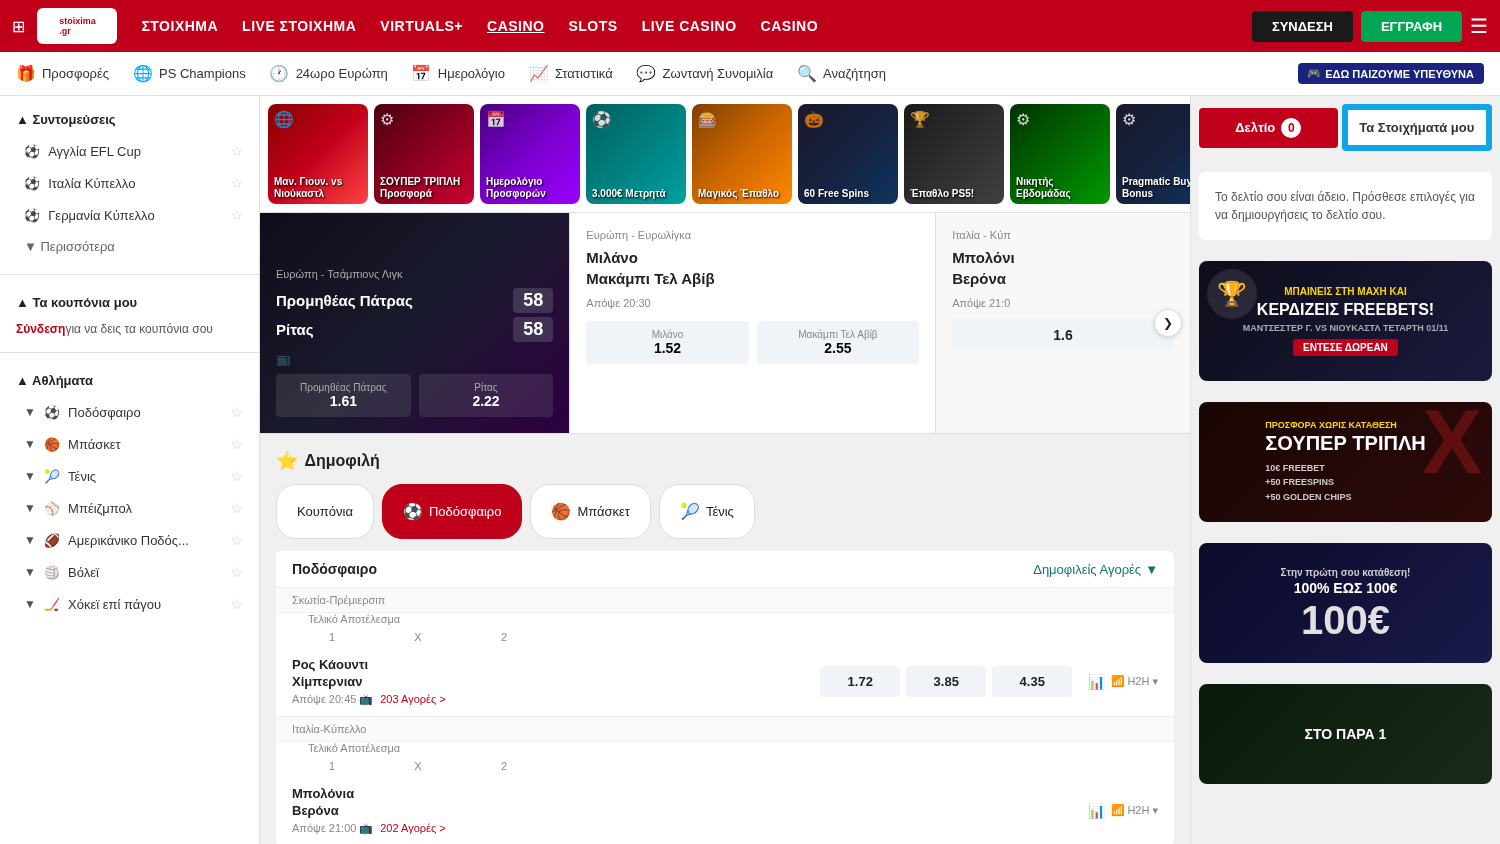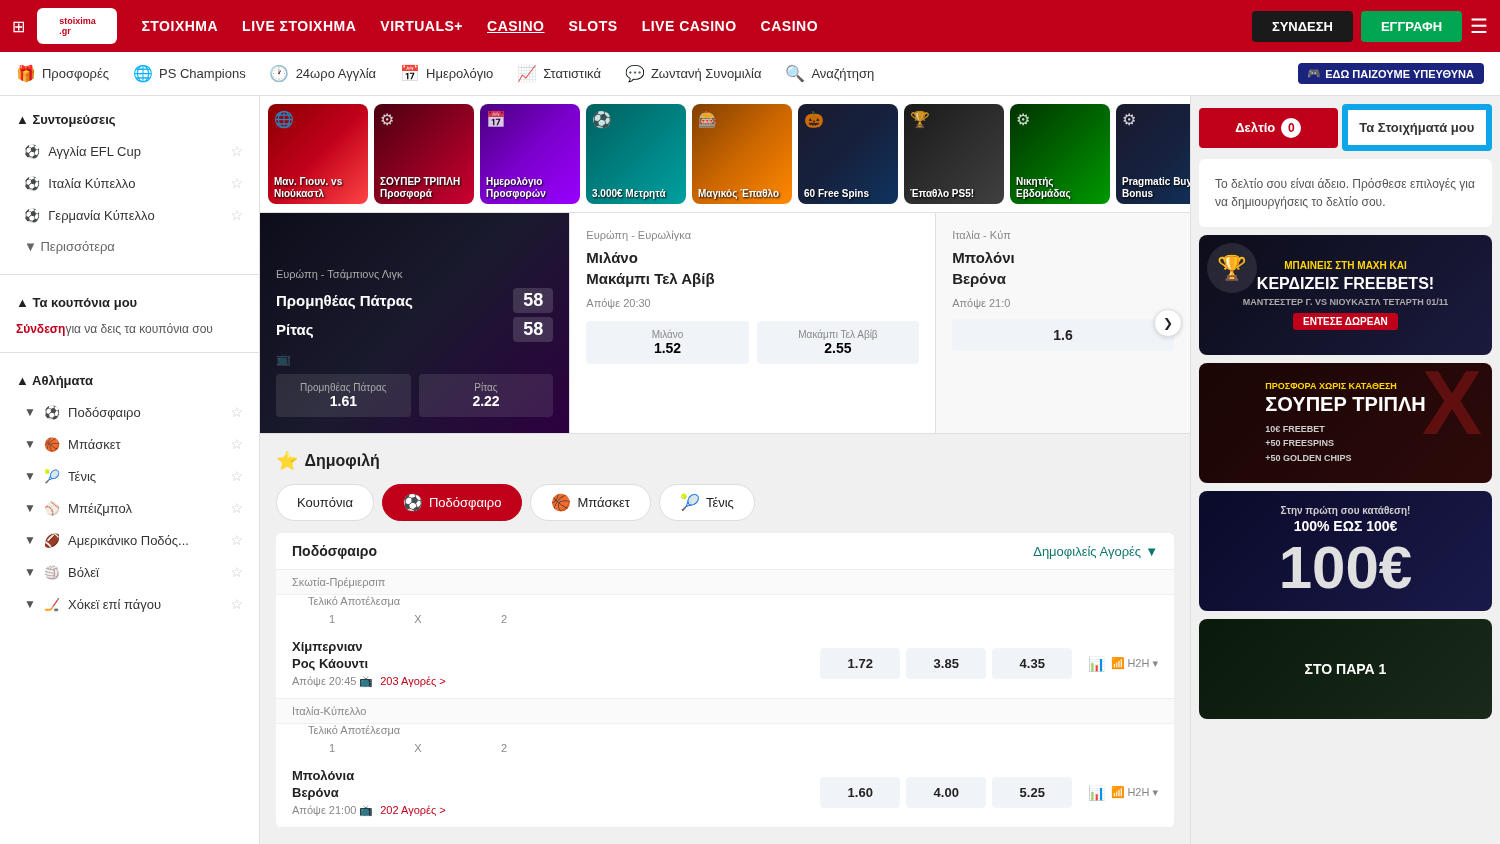--- a/index.html
+++ b/index.html
@@ -48,21 +48,21 @@
 
     
     .big-match-area { background: #fff; margin-bottom: 4px; }
 
     
     .popular-section { padding: 12px 16px; background: #f0f0f0; }
     .popular-header { display: flex; align-items: center; gap: 6px; margin-bottom: 12px; }
     .popular-title { font-size: 16px; font-weight: 700; color: #222; }
     .popular-star { color: #ffa500; font-size: 18px; }
     .sport-tabs { display: flex; gap: 8px; margin-bottom: 12px; }
-    .sport-tab { padding: 8px 20px; border-radius: 20px; border: 1px solid #ddd; background: #fff; cursor: pointer; font-size: 13px; font-weight: 500; display: flex; align-items: center; gap: 6px; }
+    .sport-tab { padding: 17px 20px; border-radius: 20px; border: 1px solid #ddd; background: #fff; cursor: pointer; font-size: 13px; font-weight: 500; display: flex; align-items: center; gap: 6px; }
     .sport-tab.active { background: #c0001a; color: #fff; border-color: #c0001a; }
     .sport-tab .tab-icon { font-size: 16px; }
 
     
     .match-list { background: #fff; border-radius: 6px; overflow: hidden; }
     .match-list-header { display: flex; align-items: center; padding: 10px 16px; background: #fff; border-bottom: 1px solid #eee; }
     .match-list-sport-title { font-size: 14px; font-weight: 700; flex: 1; }
     .market-selector { display: flex; align-items: center; gap: 4px; color: #0f766e; font-size: 13px; cursor: pointer; justify-content: flex-end; }
     .match-row-league { padding: 6px 16px; font-size: 11px; color: #888; background: #fafafa; border-bottom: 1px solid #f0f0f0; }
     .match-row-content { display: flex; align-items: center; padding: 10px 16px; gap: 8px; }
@@ -70,21 +70,21 @@
     .match-team-name { font-size: 13px; font-weight: 600; color: #222; margin-bottom: 2px; }
     .match-time { font-size: 11px; color: #888; margin-top: 4px; }
     .match-time .markets-link { color: #c0001a; cursor: pointer; margin-left: 4px; }
     .odds-group { display: flex; gap: 6px; }
     .odd-cell-btn { background: #f0f4f8; border: none; border-radius: 4px; padding: 8px 0; width: 80px; font-size: 13px; font-weight: 700; color: #222; cursor: pointer; text-align: center; }
     .match-stats { display: flex; align-items: center; gap: 6px; margin-left: 8px; }
     .stat-icon { color: #888; font-size: 14px; cursor: pointer; }
     .h2h-btn { background: none; border: none; color: #888; font-size: 11px; cursor: pointer; display: flex; align-items: center; gap: 2px; }
 
     
-    .right-panel { width: 310px; background: #f0f0f0; flex-shrink: 0; border-left: 1px solid #e0e0e0; overflow-y: auto; padding: 8px; display: flex; flex-direction: column; gap: 8px; }
+    .right-panel { width: 310px; background: #f0f0f0; flex-shrink: 0; border-left: 1px solid #e0e0e0; overflow-y: auto; padding: 8px; display: flex; flex-direction: column; gap: 21px; }
     .betslip-header { display: flex; align-items: center; gap: 0; }
     .betslip-tab { flex: 1; padding: 10px; text-align: center; font-weight: 700; font-size: 13px; cursor: pointer; border-radius: 4px; }
     .betslip-tab.active { background: #c0001a; color: #fff; display: flex; align-items: center; justify-content: center; gap: 6px; }
     .betslip-tab.inactive { background: #fff; color: #333; border: 6px solid #0ea5e9; }
     .betslip-badge { background: #fff; color: #c0001a; border-radius: 50%; width: 20px; height: 20px; display: flex; align-items: center; justify-content: center; font-size: 12px; font-weight: 900; }
     .betslip-empty { background: #fff; border-radius: 6px; padding: 16px; font-size: 12px; color: #555; line-height: 1.5; }
     .promo-card { border-radius: 8px; overflow: hidden; cursor: pointer; }
     .promo-ps { background: linear-gradient(135deg, #0d0d1a, #1a1a3e); height: 120px; display: flex; align-items: center; justify-content: center; border-radius: 8px; position: relative; overflow: hidden; }
     .promo-tripla { background: linear-gradient(135deg, #1a0505, #2d0a0a); height: 120px; border-radius: 8px; display: flex; align-items: center; justify-content: center; position: relative; overflow: hidden; }
     .promo-100 { background: linear-gradient(135deg, #0a0a1a, #1a1a3e); height: 120px; border-radius: 8px; display: flex; align-items: center; justify-content: center; position: relative; overflow: hidden; }
@@ -121,21 +121,21 @@
   <div class="second-nav-item">
       <span class="icon">🎁</span>
       <span>Προσφορές</span>
     </div>
     <div class="second-nav-item">
       <span class="icon">🌐</span>
       <span>PS Champions</span>
     </div>
     <div class="second-nav-item">
       <span class="icon">🕐</span>
-      <span>24ωρο Αγγλία</span>
+      <span>24ωρο Ευρώπη</span>
     </div>
     <div class="second-nav-item">
       <span class="icon">📅</span>
       <span>Ημερολόγιο</span>
     </div>
     <div class="second-nav-item">
       <span class="icon">📈</span>
       <span>Στατιστικά</span>
     </div>
     <div class="second-nav-item">
@@ -383,22 +383,22 @@
       <span style="font-size:11px;color:#888;">Τελικό Αποτέλεσμα</span>
     </div>
     <div style="display:flex;gap:6px;padding-right:60px;">
       <div class="col-label">1</div>
                 <div class="col-label">Χ</div>
                 <div class="col-label">2</div>
     </div>
   </div>
             <div class="match-row-content">
               <div class="match-teams-col">
+    <div class="match-team-name">Ρος Κάουντι</div>
     <div class="match-team-name">Χίμπερνιαν</div>
-    <div class="match-team-name">Ρος Κάουντι</div>
     <div class="match-time">
       Απόψε 20:45 <span style="display:inline-block;color:#888;font-size:11px;">📺</span>
       <span class="markets-link">203 Αγορές &gt;</span>
     </div>
   </div>
               <div class="odds-group">
                 <button class="odd-cell-btn">1.72</button>
                 <button class="odd-cell-btn">3.85</button>
                 <button class="odd-cell-btn">4.35</button>
               </div>
@@ -421,25 +421,20 @@
   </div>
             <div class="match-row-content">
               <div class="match-teams-col">
     <div class="match-team-name">Μπολόνια</div>
     <div class="match-team-name">Βερόνα</div>
     <div class="match-time">
       Απόψε 21:00 <span style="display:inline-block;color:#888;font-size:11px;">📺</span>
       <span class="markets-link">202 Αγορές &gt;</span>
     </div>
   </div>
-              <div class="odds-group">
-                <button class="odd-cell-btn">1.60</button>
-                <button class="odd-cell-btn">4.00</button>
-                <button class="odd-cell-btn">5.25</button>
-              </div>
               <div class="match-stats">
     <span class="stat-icon">📊</span>
     <button class="h2h-btn"><span>📶</span> H2H ▾</button>
   </div>
             </div>
             <div style="height: 1px; background: rgb(238, 238, 238);"></div>
           </div>
       </div>
     </div>
   </main>
@@ -473,21 +468,21 @@
         <div style="color:#ffd700;font-size:9px;margin-bottom:2px;">ΠΡΟΣΦΟΡΑ ΧΩΡΙΣ ΚΑΤΑΘΕΣΗ</div>
         <div style="font-size:20px;font-weight:900;color:#fff;">ΣΟΥΠΕΡ ΤΡΙΠΛΗ</div>
         <div style="color:#ccc;font-size:9px;margin-top:6px;line-height:1.6;">10€ FREEBET<br>+50 FREESPINS<br>+50 GOLDEN CHIPS</div>
       </div>
     </div>
 
     <div class="promo-card promo-100" style="background:linear-gradient(135deg,#0a0a2a,#1a1a4a);">
       <div style="color:#fff;font-weight:900;font-size:13px;text-align:center;z-index:1;position:relative;padding:12px;width:100%;">
         <div style="color:#ccc;font-size:10px;margin-bottom:2px;">Στην πρώτη σου κατάθεση!</div>
         <div style="font-size:14px;font-weight:700;margin-bottom:4px;">100% ΕΩΣ 100€</div>
-        <div style="font-size:60px;font-weight:900;color:#e0e0e0;line-height:1;text-align:center;">100€</div>
+        <div style="font-size:40px;font-weight:900;color:#e0e0e0;line-height:1;text-align:center;">100€</div>
       </div>
     </div>
 
     <div class="promo-card promo-para" style="background:linear-gradient(135deg,#0a1a0a,#1a2a1a);">
       <div style="color:#fff;font-weight:900;font-size:14px;text-align:center;z-index:1;position:relative;padding:8px;">
         ΣΤΟ ΠΑΡΑ 1
       </div>
     </div>
   </aside>
 </div>

